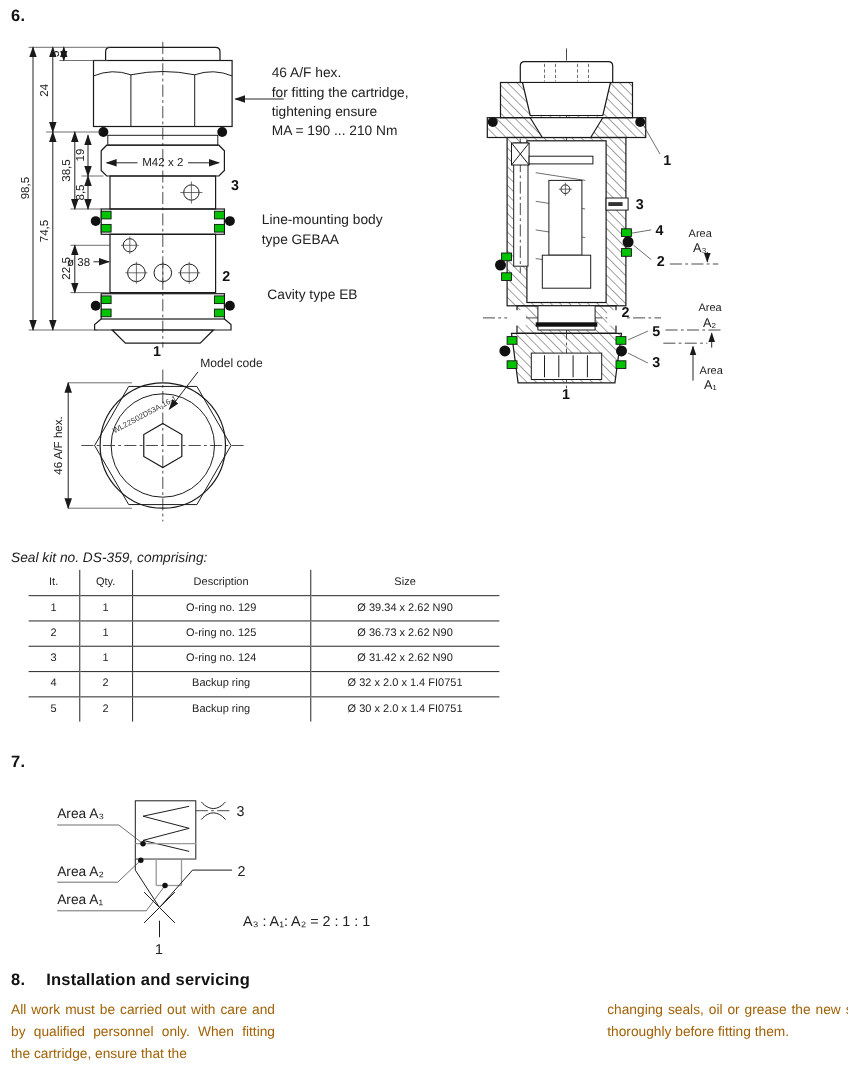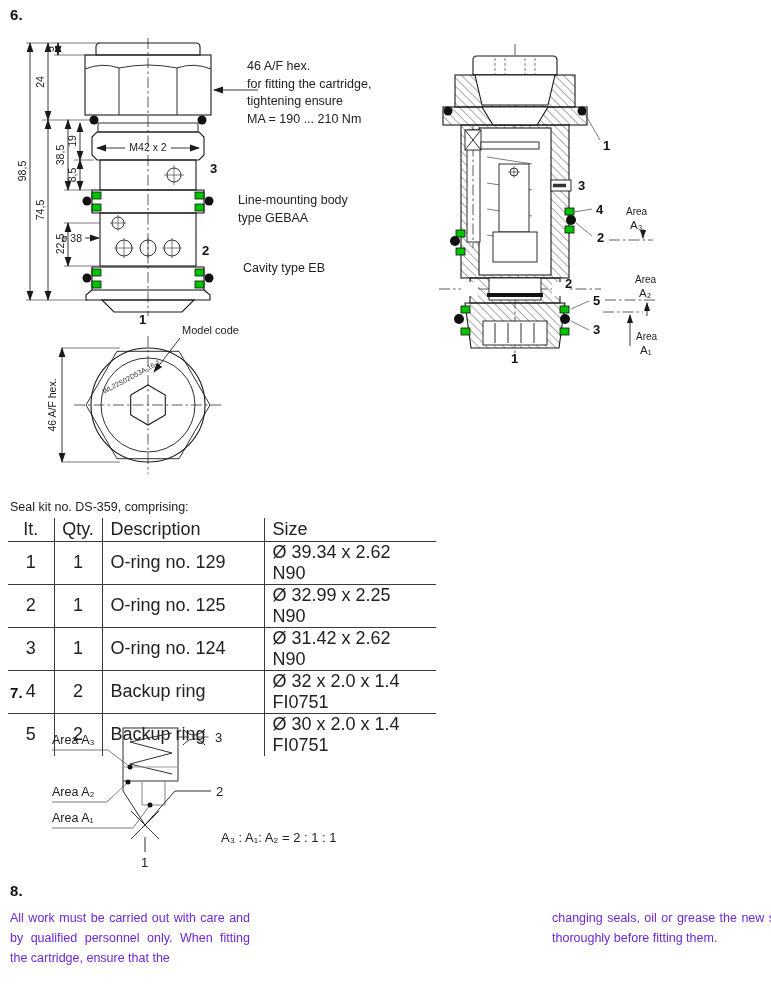--- a/index.html
+++ b/index.html
@@ -4,37 +4,37 @@
 <style>
   * { margin:0; padding:0; box-sizing:border-box; }
   html,body { background:#fff; }
   .page {
     position:relative; width:771px; height:987px; background:#fff;
     font-family:"Liberation Sans","DejaVu Sans",sans-serif; color:#1a1a1a; overflow:hidden;
   }
   .h-sec { position:absolute; display:flex; font-size:15px; font-weight:bold; letter-spacing:.2px; color:#111; }
   .h-num { width:32px; }
   .note { position:absolute; font-size:12.5px; line-height:1.4; color:#222; }
-  .col8 { position:absolute; top:908px; font-size:12.5px; line-height:1.6; text-align:justify; color:#6d28d9; }
+  .col8 { position:absolute; top:908px; font-size:12.5px; line-height:1.6; text-align:justify; color:#a16207; }
   svg { position:absolute; overflow:visible; }
   svg text { font-family:"Liberation Sans","DejaVu Sans",sans-serif; fill:#222; }
   .dimtxt { font-size:10.5px; }
   .callout { font-size:13px; font-weight:bold; fill:#111; }
   .thin  { stroke:#444; stroke-width:.7; fill:none; }
   .ln    { stroke:#1a1a1a; stroke-width:1.1; fill:none; }
   .ln2   { stroke:#1a1a1a; stroke-width:.9; fill:none; }
   .gray  { stroke:#999; stroke-width:1.2; fill:none; }
   .cl    { stroke:#333; stroke-width:.8; fill:none; stroke-dasharray:11 3 2.5 3; }
   .dim   { stroke:#222; stroke-width:.9; fill:none; }
   .seal-green { fill:#00c300; stroke:#111; stroke-width:.8; }
   .oring { fill:#111; }
   .whitefill { fill:#fff; }
   .hatchfill { fill:url(#hat); }
-  table.seal { position:absolute; left:8px; top:518px; border-collapse:collapse; font-size:18px; color:#222; table-layout:fixed; }
-  .seal th, .seal td { height:23px; padding:0 8px; font-weight:normal; text-align:left; vertical-align:middle; }
+  table.seal { position:absolute; left:26px; top:518px; border-collapse:collapse; font-size:10px; color:#222; table-layout:fixed; }
+  .seal th, .seal td { height:23px; padding:0 8px; font-weight:normal; text-align:center; vertical-align:middle; }
   .seal .c { text-align:center; padding:0; }
   .seal .vr { border-right:1px solid #3a3a3a; }
   .seal thead tr, .seal tbody tr { border-bottom:1px solid #3a3a3a; }
   .seal tbody tr.last { border-bottom:none; }
 </style>
 </head>
 <body>
 
 <div class="page">
 
@@ -308,21 +308,21 @@
       <line class="cl" x1="188" y1="274" x2="228" y2="274"></line>
       <line class="dim" x1="232" y1="278" x2="232" y2="265" marker-end="url(#arrR)"></line>
     </g>
     <g>
       <line class="dim" x1="215" y1="308" x2="215" y2="277" marker-end="url(#arrR)"></line>
       <text x="221" y="302" style="font-size:10px;">Area</text>
       <text x="225" y="316" style="font-size:11.5px;">A₁</text>
     </g>
   </svg>
 
-  <div class="note" style="left:10px; top:499px;">Seal kit no. DS-359, comprising:</div>
+  <div class="note" style="left:10px; top:499px;font-style:italic;">Seal kit no. DS-359, comprising:</div>
 
   <table class="seal">
     <colgroup>
         <col style="width:46px">
         <col style="width:48px">
         <col style="width:162px">
         <col style="width:172px">
       </colgroup>
     <thead>
       <tr>
@@ -336,21 +336,21 @@
       <tr>
         <td class="c vr">1</td>
         <td class="c vr">1</td>
         <td class="vr">O-ring no. 129</td>
         <td>Ø 39.34 x 2.62 N90</td>
       </tr>
       <tr>
         <td class="c vr">2</td>
         <td class="c vr">1</td>
         <td class="vr">O-ring no. 125</td>
-        <td>Ø 32.99 x 2.25 N90</td>
+        <td>Ø 36.73 x 2.62 N90</td>
       </tr>
       <tr>
         <td class="c vr">3</td>
         <td class="c vr">1</td>
         <td class="vr">O-ring no. 124</td>
         <td>Ø 31.42 x 2.62 N90</td>
       </tr>
       <tr>
         <td class="c vr">4</td>
         <td class="c vr">2</td>
@@ -408,17 +408,18 @@
     <text x="17" y="86" style="font-size:12.5px;">Area A₂</text>
     <text x="17" y="112" style="font-size:12.5px;">Area A₁</text>
     <text x="180" y="32" style="font-size:13px;">3</text>
     <text x="181" y="86" style="font-size:13px;">2</text>
     <text x="106" y="157" style="font-size:13px;">1</text>
     <text x="186" y="132" style="font-size:13px;">A₃ : A₁: A₂ = 2 : 1 : 1</text>
   </svg>
 
   <div class="h-sec" style="left:10px; top:882px;">
     <span class="h-num">8.</span>
+    <span>Installation and servicing</span>
   </div>
   <div class="col8" style="left:10px; width:240px;">All work must be carried out with care and by qualified personnel only. When fitting the cartridge, ensure that the</div>
   <div class="col8" style="left:504px; width:246px;margin-left:48px;">changing seals, oil or grease the new seals thoroughly before fitting them.</div>
 
 </div>
 
 </body></html>

